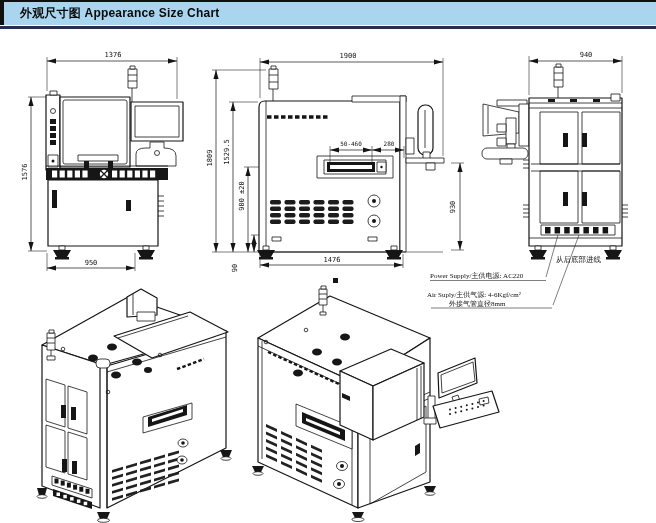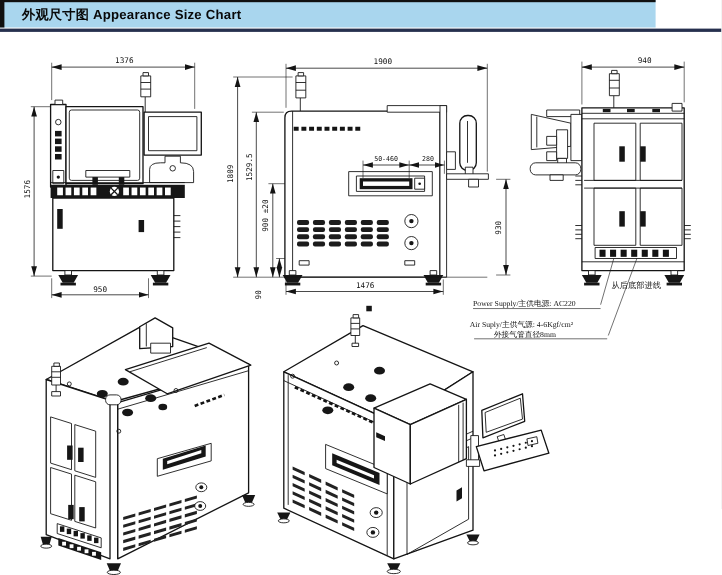--- a/index.html
+++ b/index.html
@@ -1,18 +1,18 @@
 <!DOCTYPE html>
 <html><head>
 <meta charset="utf-8">
 <style>
   html,body{margin:0;padding:0;background:#e8e8e8;}
   .page{position:relative;width:656px;height:523px;background:#ffffff;overflow:hidden;
         font-family:"Liberation Sans",sans-serif;}
-  .hdr{position:absolute;left:0;top:0;width:596px;height:25px;background:#a9d6ee;
+  .hdr{position:absolute;left:0;top:0;width:656px;height:25px;background:#a9d6ee;
        border-top:2px solid #101010;border-left:4px solid #101010;box-sizing:border-box;
        display:flex;align-items:center;}
   .hdr-title{margin-left:16px;font-weight:bold;font-size:12px;color:#090909;letter-spacing:.2px;}
   .hdr-rule{position:absolute;top:26px;left:0;width:656px;height:3px;background:#26304e;}
   svg{position:absolute;left:0;top:0;}
   .ol{fill:#ffffff;stroke:#141414;stroke-width:1.2;stroke-linejoin:round;}
   .tn{fill:none;stroke:#141414;stroke-width:0.8;stroke-linejoin:round;}
   .tn2{fill:#ffffff;stroke:#141414;stroke-width:0.8;stroke-linejoin:round;}
   .dk{fill:#161616;stroke:none;}
   .ext{stroke:#141414;stroke-width:0.55;fill:none;}

